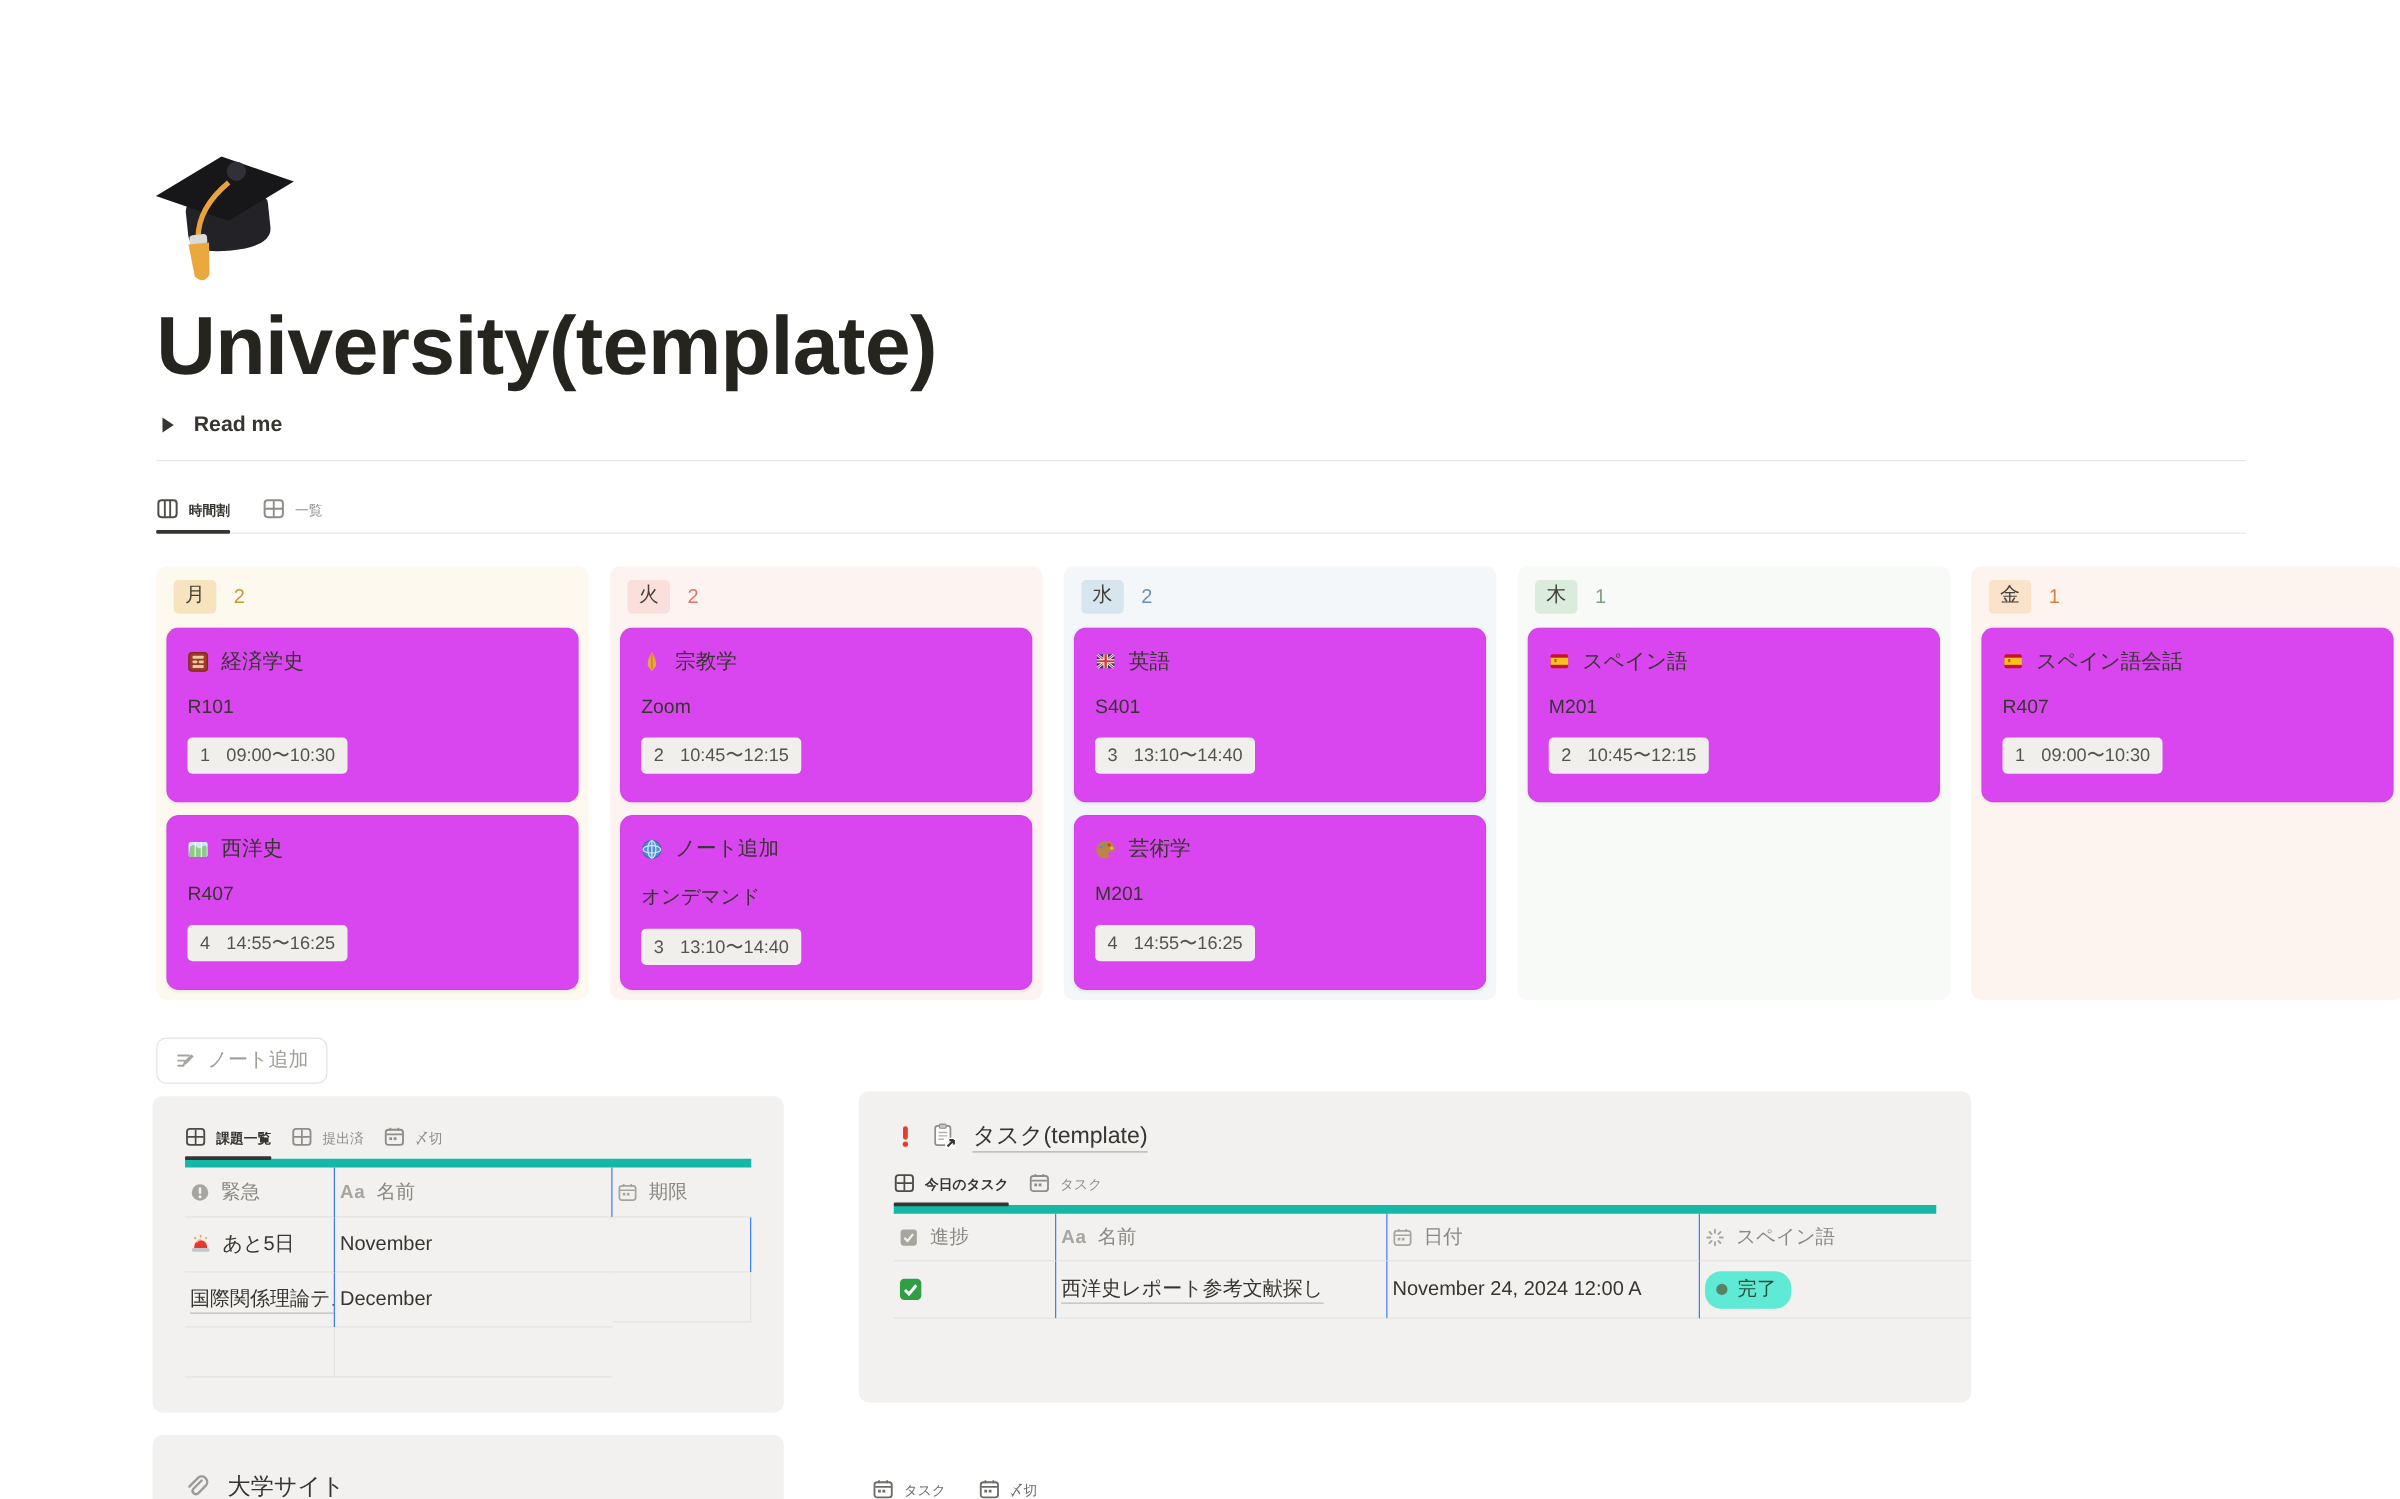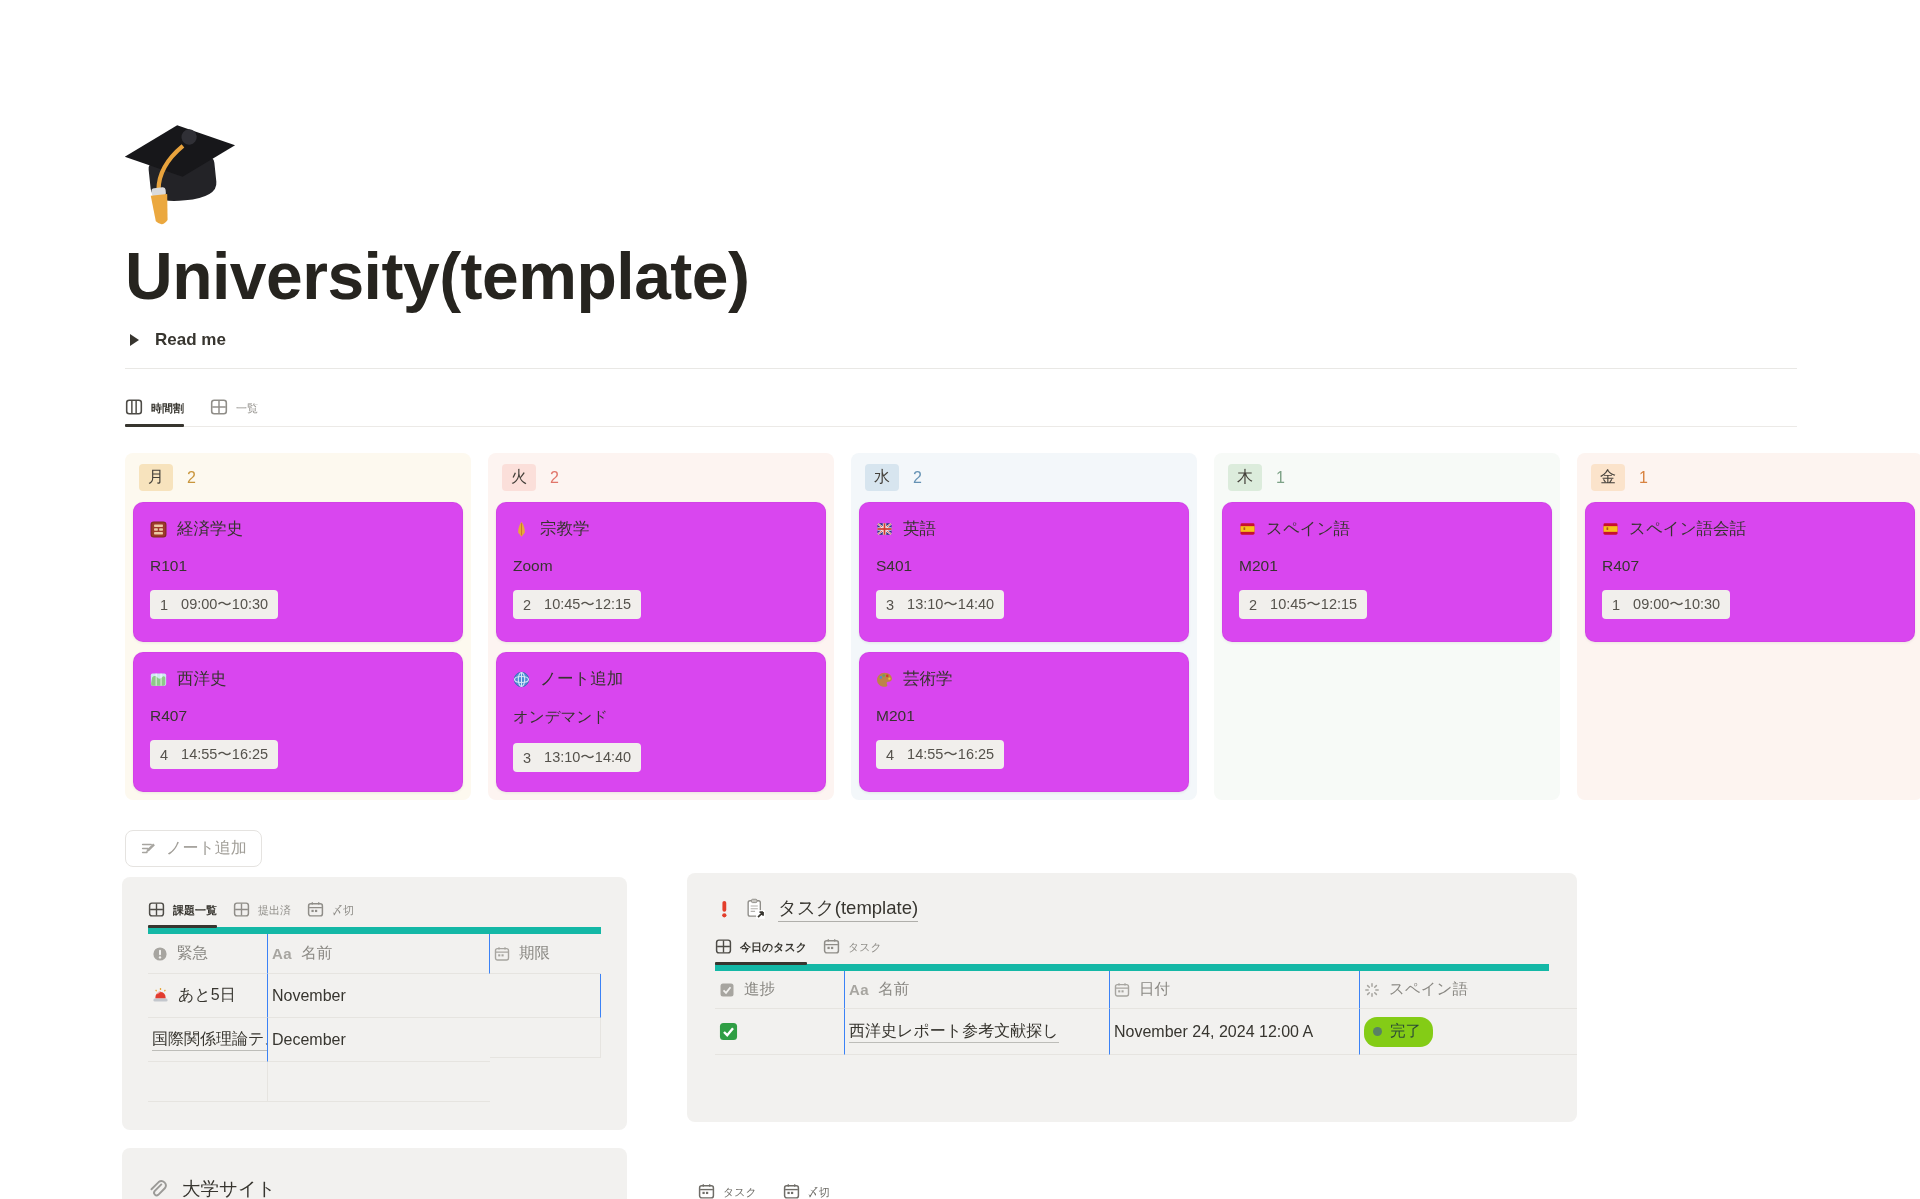--- a/index.html
+++ b/index.html
@@ -72,21 +72,21 @@
   #tasks-table .dcell { height:46px; }
   .ecell { height:40px; border-bottom:1px solid #e6e4e0; }
   .ecell.sep { border-right:1px solid #e6e4e0; }
   .link-text { border-bottom:1px solid rgba(55,53,47,0.28); cursor:pointer; }
   .aa { font-size:15px; color:#a7a5a0; font-weight:600; letter-spacing:0.5px; }
 
   
   #tasks-head { display:flex; align-items:center; gap:12px; margin-bottom:16px; }
   #tasks-title { font-size:18.5px; font-weight:500; border-bottom:1.5px solid rgba(55,53,47,0.35);
     padding-bottom:1px; cursor:pointer; }
-  .status-pill { display:inline-flex; align-items:center; gap:8px; background:#84cc16;
+  .status-pill { display:inline-flex; align-items:center; gap:8px; background:#5eead4;
     border-radius:13px; padding:4px 12px 5px 9px; font-size:15.5px; color:#2b4a36; cursor:pointer; }
   .status-dot { width:9px; height:9px; border-radius:50%; background:#598164; }
 
   
   #links-card .row { display:flex; align-items:center; gap:13px; font-size:18.5px; font-weight:500; }
 
   
   #bottom-tabs { left:698px; top:1183px; display:flex; gap:26px; }
   #bottom-tabs .tab { color:#6e6c67; }
 

